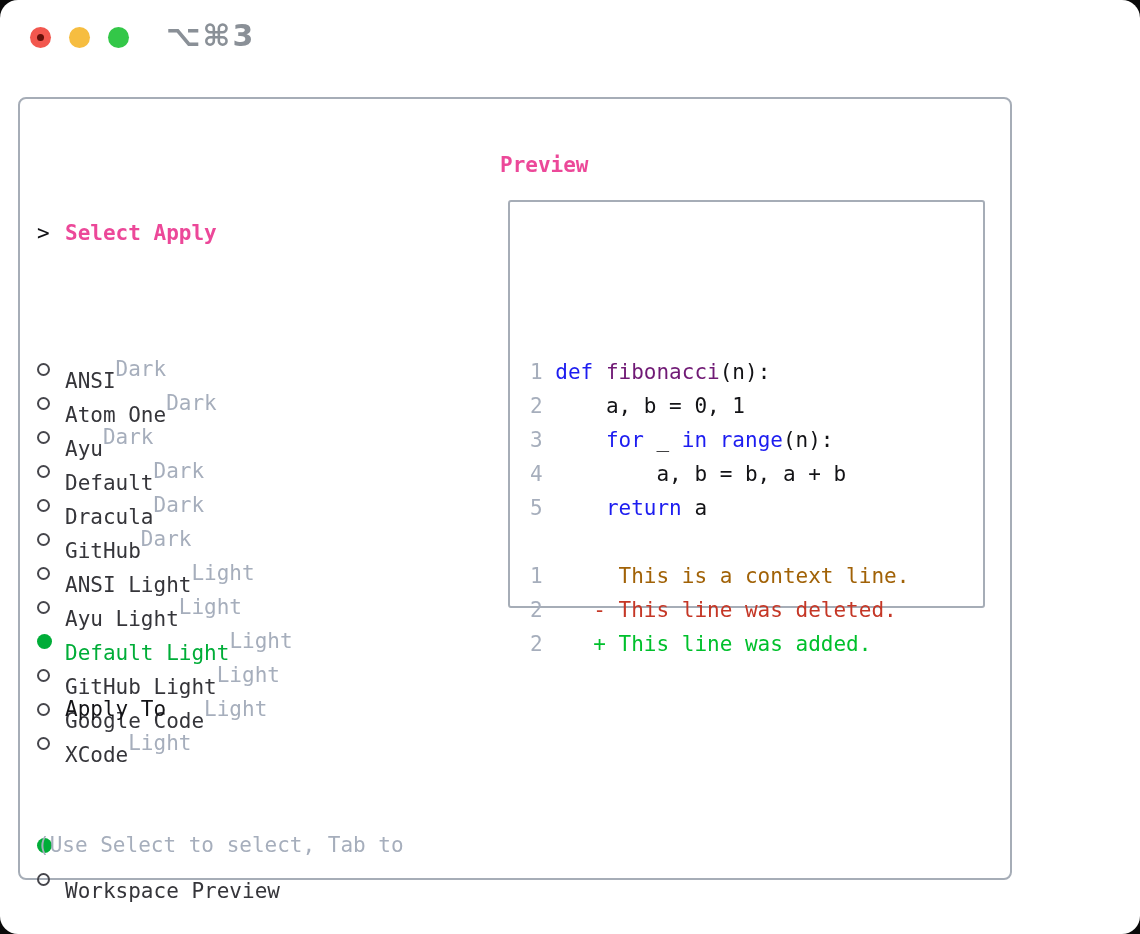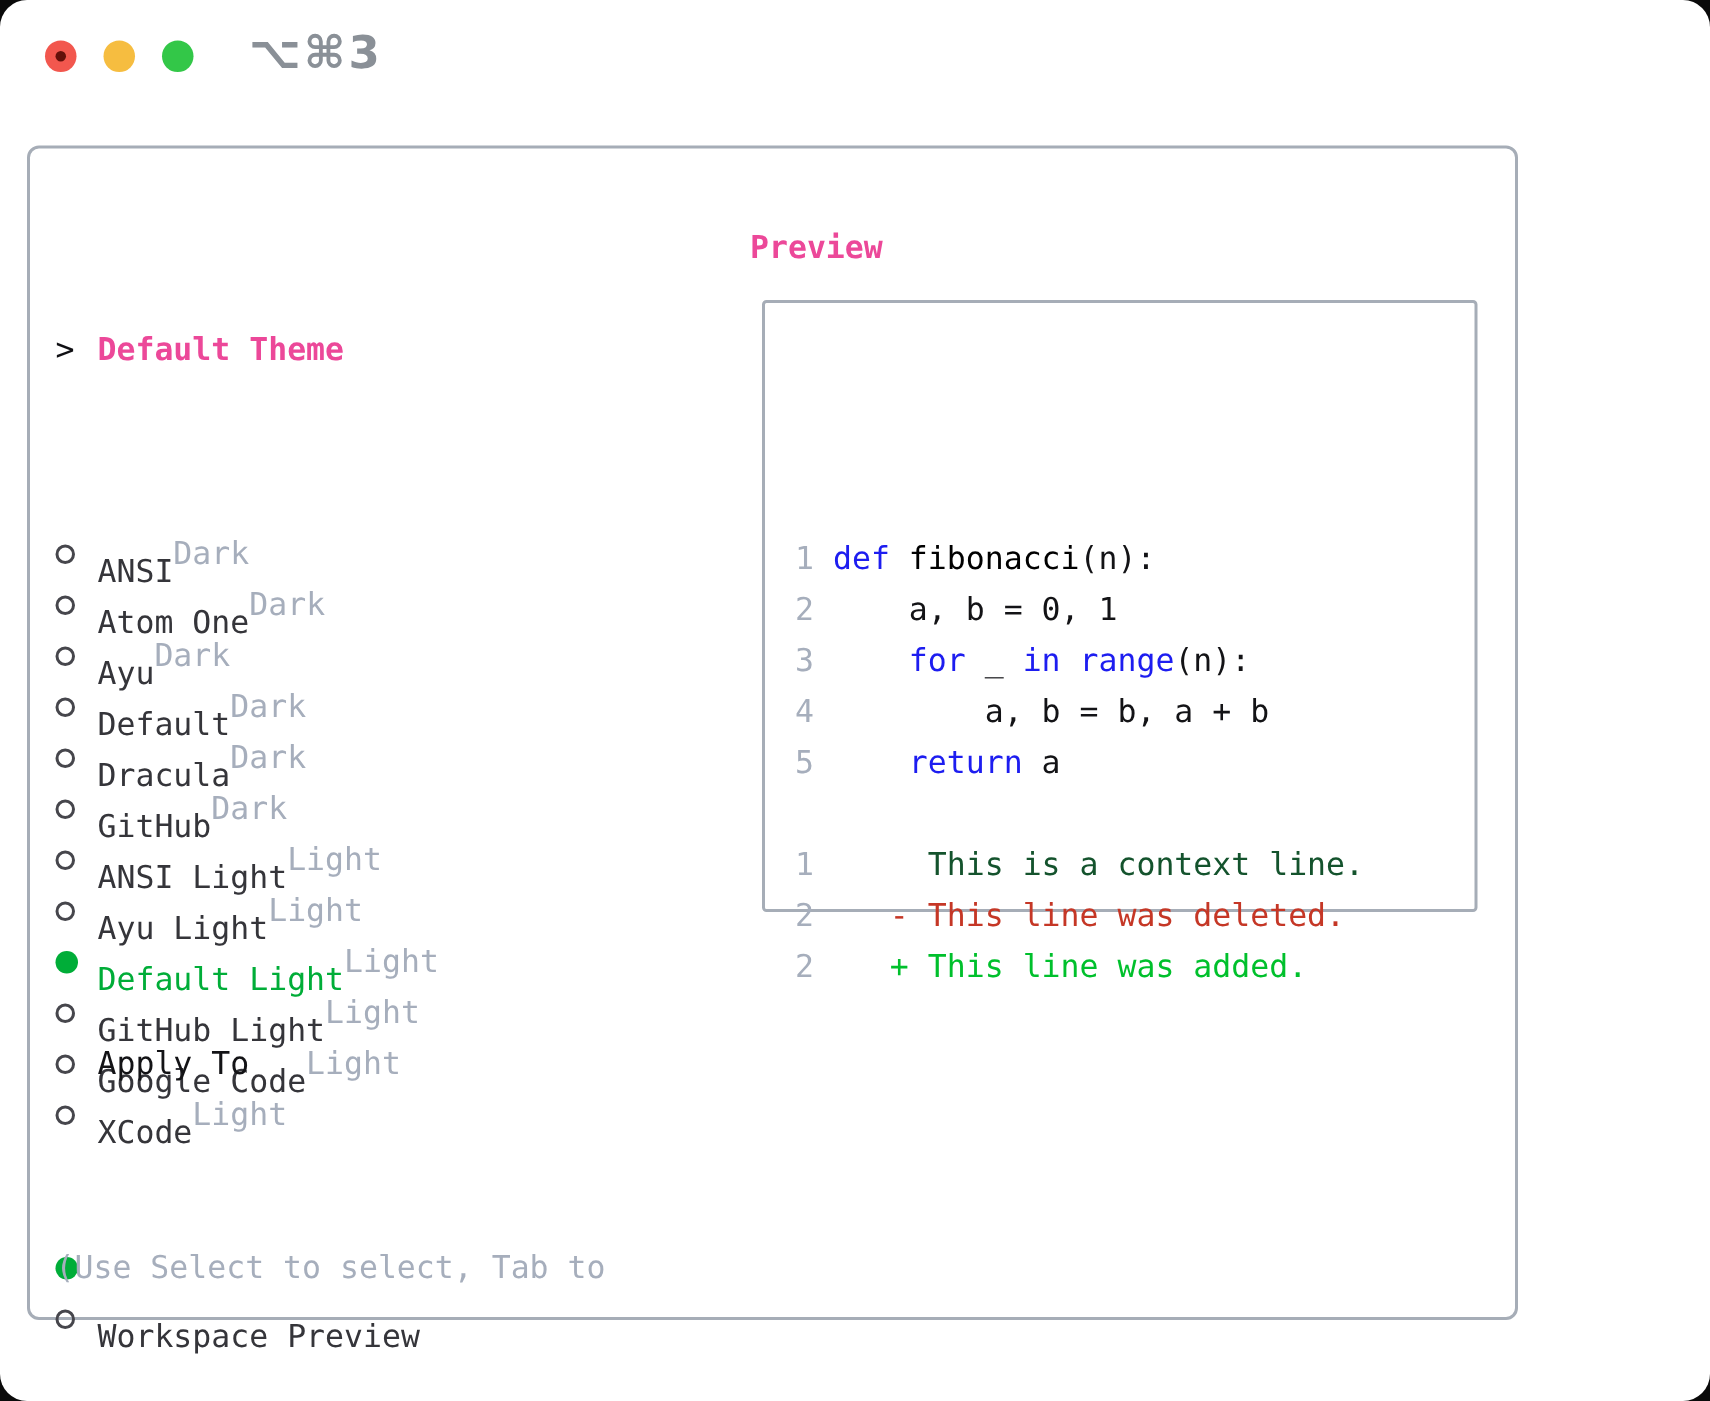--- a/index.html
+++ b/index.html
@@ -44,23 +44,23 @@
   
   .preview-title { position:absolute; left:500px; top:148px; }
   .preview-box {
     position:absolute; left:508px; top:200px; width:477px; height:408px;
     box-sizing:border-box; border:2px solid #a6adb7; border-radius:3px; background:#fff;
   }
   .code-area { padding:17px 0 0 20px; font-size:21px; line-height:34px; white-space:pre; color:#131316; }
   .spacer { height:34px; }
   .ln  { color:#a6aebc; }
   .k   { color:#1d1df0; }
-  .f   { color:#000000; }
+  .f   { color:#701a75; }
   .p   { color:#131316; }
-  .ctx { color:#14532d; }
+  .ctx { color:#a16207; }
   .del { color:#c53726; }
   .add { color:#00c02c; }
 </style>
 </head>
 <body>
 
 <div class="window">
 
   <div class="traffic">
     <div class="light close">
@@ -69,21 +69,21 @@
     <div class="light min"></div>
     <div class="light zoom"></div>
   </div>
   <div class="shortcut">⌥⌘3</div>
 
   <div class="main-box"></div>
 
   <div class="list txt">
     <div class="row">
       <span class="slot"><span class="caret">&gt;</span></span>
-      <span class="title-bold">Default Theme</span>
+      <span class="title-bold">Select Apply</span>
     </div>
     
   <div class="row"><span class="slot"><span class="radio"></span></span><span class="nm">ANSI</span> <span class="variant">Dark</span></div><div class="row"><span class="slot"><span class="radio"></span></span><span class="nm">Atom One</span> <span class="variant">Dark</span></div><div class="row"><span class="slot"><span class="radio"></span></span><span class="nm">Ayu</span> <span class="variant">Dark</span></div><div class="row"><span class="slot"><span class="radio"></span></span><span class="nm">Default</span> <span class="variant">Dark</span></div><div class="row"><span class="slot"><span class="radio"></span></span><span class="nm">Dracula</span> <span class="variant">Dark</span></div><div class="row"><span class="slot"><span class="radio"></span></span><span class="nm">GitHub</span> <span class="variant">Dark</span></div><div class="row"><span class="slot"><span class="radio"></span></span><span class="nm">ANSI Light</span> <span class="variant">Light</span></div><div class="row"><span class="slot"><span class="radio"></span></span><span class="nm">Ayu Light</span> <span class="variant">Light</span></div><div class="row"><span class="slot"><span class="radio on"></span></span><span class="nm sel">Default Light</span> <span class="variant">Light</span></div><div class="row"><span class="slot"><span class="radio"></span></span><span class="nm">GitHub Light</span> <span class="variant">Light</span></div><div class="row"><span class="slot"><span class="radio"></span></span><span class="nm">Google Code</span> <span class="variant">Light</span></div><div class="row"><span class="slot"><span class="radio"></span></span><span class="nm">XCode</span> <span class="variant">Light</span></div></div>
 
   <div class="apply txt">
     <div class="row">
       <span class="slot"></span>
       <span class="apply-title">Apply To</span>
     </div>
     

